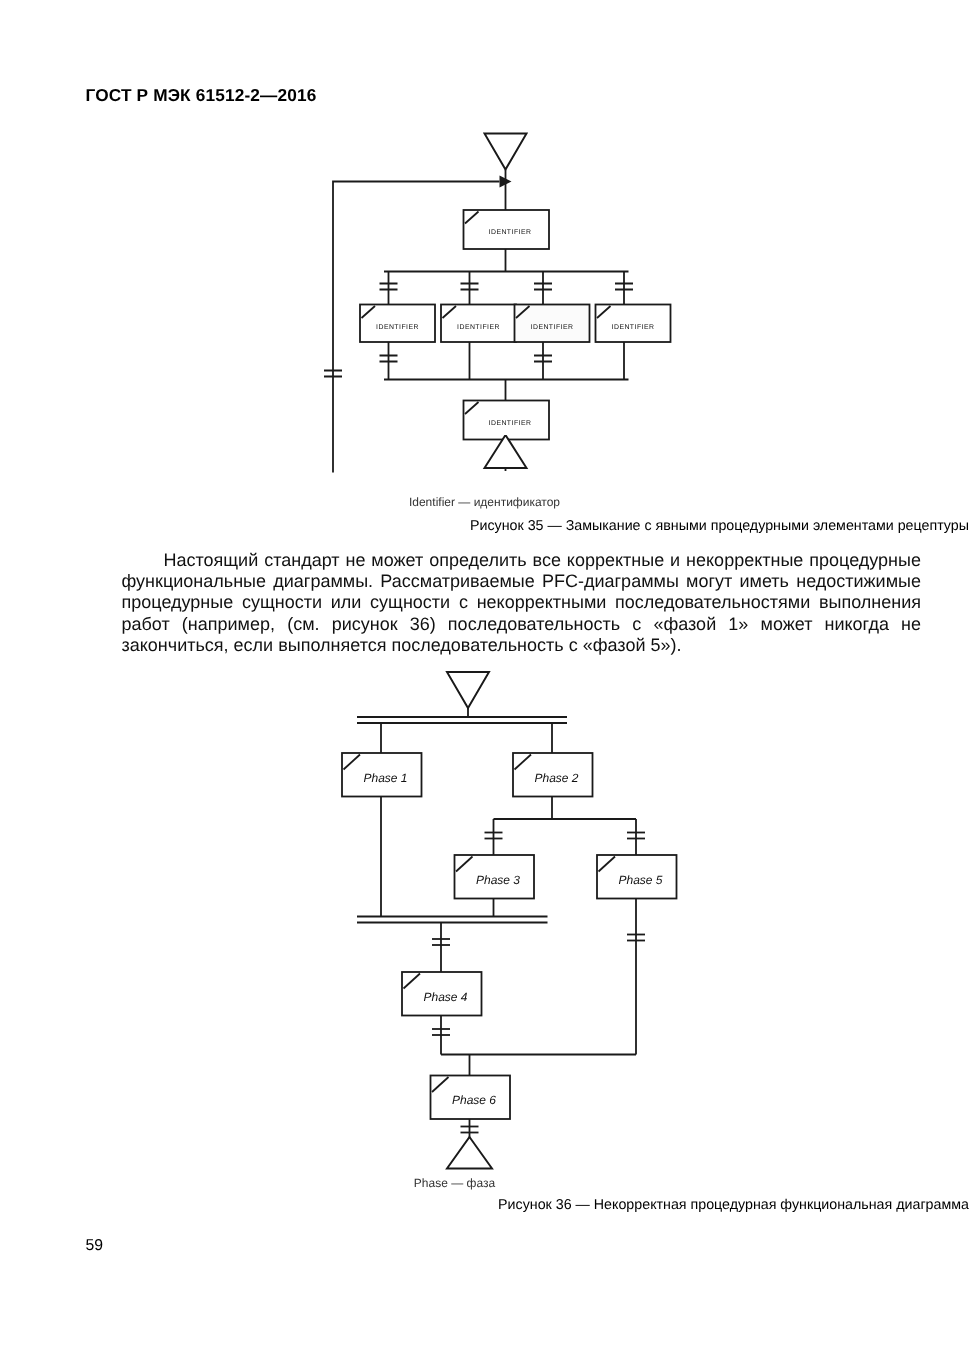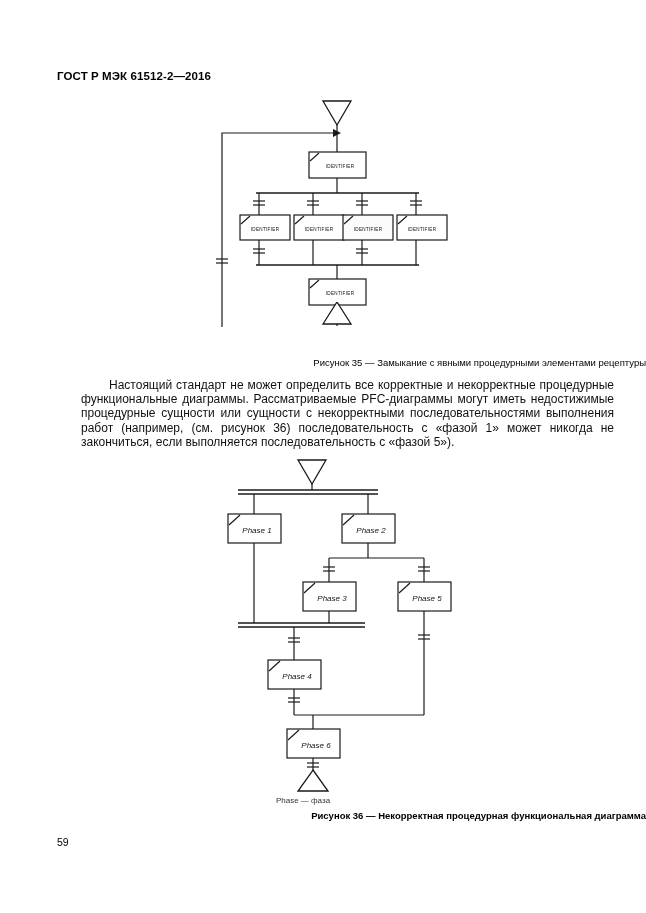--- a/index.html
+++ b/index.html
@@ -10,21 +10,21 @@
   body {
     width: 646px;
     height: 913px;
     position: relative;
     font-family: "Liberation Sans", sans-serif;
     color: #000000;
     overflow: hidden;
   }
   .page {
     position: absolute;
-    left: 0; top: 12px;
+    left: 0; top: 0;
     width: 646px;
     height: 893px;
   }
 
   
   .doc-header {
     position: absolute;
     left: 57px;
     top: 58px;
     font-size: 11.5px;
@@ -166,20 +166,21 @@
       <text x="340" y="198" font-size="4.6" text-anchor="middle" letter-spacing="0.3">IDENTIFIER</text>
     </svg>
   </div>
 
   <div class="figure" style="left:0px; top:290px; width:646px; height:26px;">
     <svg width="646" height="26" viewBox="0 0 646 26">
       <polygon points="337,0 351,22 323,22" fill="#ffffff" stroke="#1a1a1a" stroke-width="1.3"></polygon>
     </svg>
   </div>
 
+  <div class="fig-legend" style="top:330px;">Identifier — идентификатор</div>
 
   <div class="fig-caption" style="top:345px;">Рисунок 35 — Замыкание с явными процедурными элементами рецептуры</div>
 
   <div class="body-par">Настоящий стандарт не может определить все корректные и некорректные процедурные функциональные диаграммы. Рассматриваемые PFC-диаграммы могут иметь недостижимые процедурные сущности или сущности с некорректными последовательностями выполнения работ (например, (см. рисунок 36) последовательность с «фазой 1» может никогда не закончиться, если выполняется последовательность с «фазой 5»).</div>
 
   <div class="figure" style="left:0px; top:445px; width:646px; height:335px;font-style:italic;">
     <svg width="646" height="335" viewBox="0 0 646 335">
       <g stroke="#1a1a1a" fill="none" stroke-width="1.2">
 
         <polygon points="298,3 326,3 312,27" fill="#ffffff" stroke="#1a1a1a" stroke-width="1.3"></polygon>
@@ -253,17 +254,17 @@
       <text x="371" y="76" font-size="8" text-anchor="middle">Phase 2</text>
       <text x="332" y="144" font-size="8" text-anchor="middle">Phase 3</text>
       <text x="427" y="144" font-size="8" text-anchor="middle">Phase 5</text>
       <text x="297" y="222" font-size="8" text-anchor="middle">Phase 4</text>
       <text x="316" y="291" font-size="8" text-anchor="middle">Phase 6</text>
     </svg>
   </div>
 
   <div class="fig-legend" style="top:784px; left:-20px;">Phase — фаза</div>
 
-  <div class="fig-caption" style="top:798px;font-weight:bold;">Рисунок 36 — Некорректная процедурная функциональная диаграмма</div>
+  <div class="fig-caption" style="top:798px;">Рисунок 36 — Некорректная процедурная функциональная диаграмма</div>
 
   <div class="page-num">59</div>
 
 </div>
 
 </body></html>

